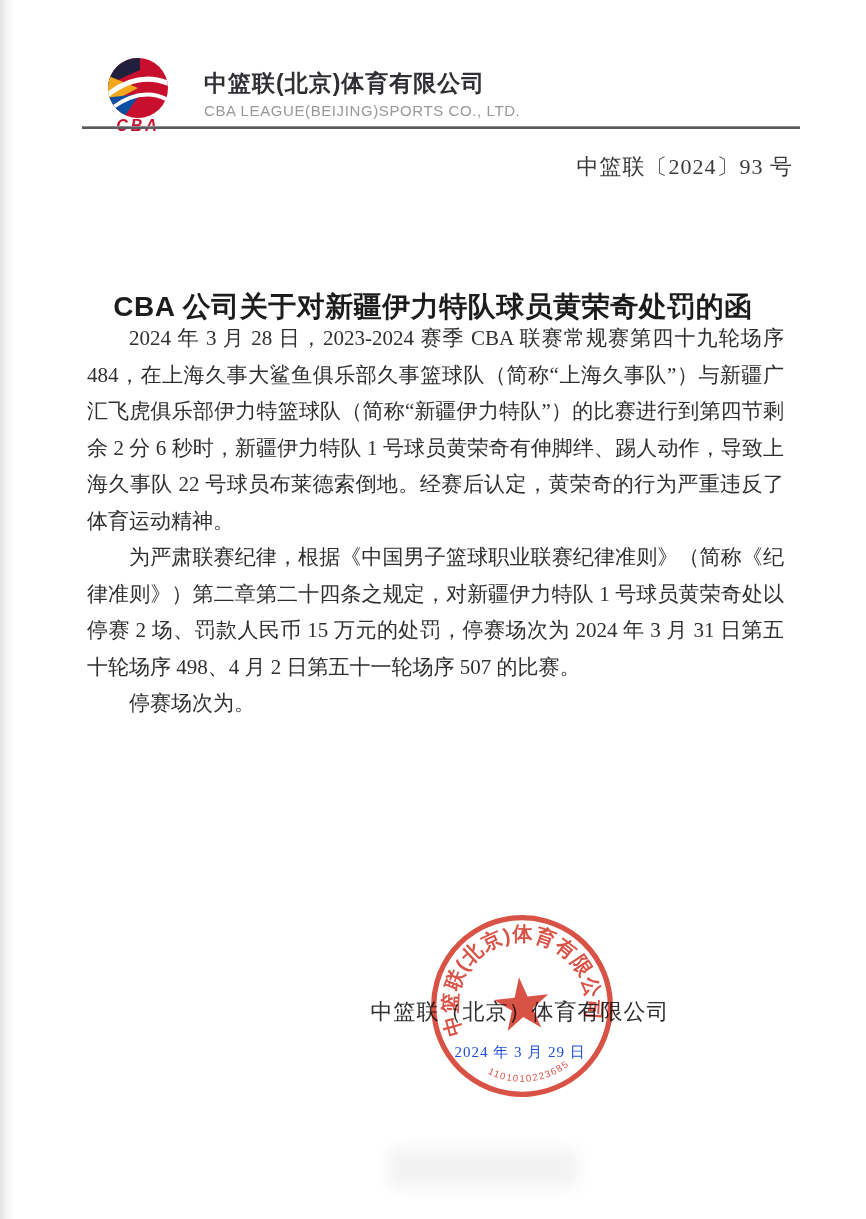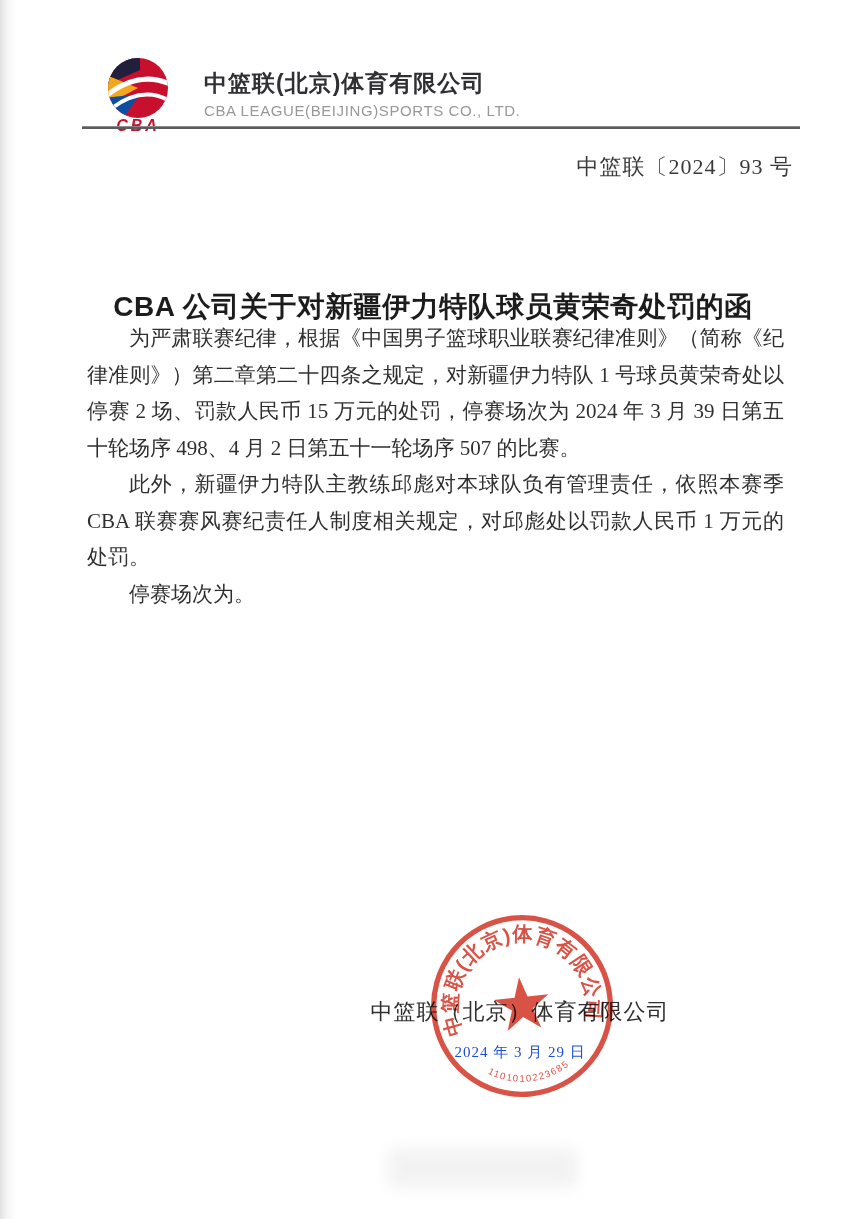--- a/index.html
+++ b/index.html
@@ -174,22 +174,22 @@
       <div class="company-en">CBA LEAGUE(BEIJING)SPORTS CO., LTD.</div>
     </div>
     <div class="header-rule"></div>
   </div>
 
   <div class="doc-number">中篮联〔2024〕93 号</div>
 
   <div class="doc-title">CBA 公司关于对新疆伊力特队球员黄荣奇处罚的函</div>
 
   <div class="body-text">
-    <p class="para">为严肃联赛纪律，根据《中国男子篮球职业联赛纪律准则》（简称《纪律准则》）第二章第二十四条之规定，对新疆伊力特队 1 号球员黄荣奇处以停赛 2 场、罚款人民币 15 万元的处罚，停赛场次为 2024 年 3 月 39 日第五十轮场序 498、4 月 2 日第五十一轮场序 507 的比赛。</p>
-    <p class="para">此外，新疆伊力特队主教练邱彪对本球队负有管理责任，依照本赛季 CBA 联赛赛风赛纪责任人制度相关规定，对邱彪处以罚款人民币 1 万元的处罚。</p>
+    <p class="para">2024 年 3 月 28 日，2023-2024 赛季 CBA 联赛常规赛第四十九轮场序 484，在上海久事大鲨鱼俱乐部久事篮球队（简称“上海久事队”）与新疆广汇飞虎俱乐部伊力特篮球队（简称“新疆伊力特队”）的比赛进行到第四节剩余 2 分 6 秒时，新疆伊力特队 1 号球员黄荣奇有伸脚绊、踢人动作，导致上海久事队 22 号球员布莱德索倒地。经赛后认定，黄荣奇的行为严重违反了体育运动精神。</p>
+    <p class="para">为严肃联赛纪律，根据《中国男子篮球职业联赛纪律准则》（简称《纪律准则》）第二章第二十四条之规定，对新疆伊力特队 1 号球员黄荣奇处以停赛 2 场、罚款人民币 15 万元的处罚，停赛场次为 2024 年 3 月 31 日第五十轮场序 498、4 月 2 日第五十一轮场序 507 的比赛。</p>
     <p class="para">停赛场次为。</p>
   </div>
 
   <div class="signature">中篮联（北京）体育有限公司</div>
   <div class="sig-date">2024 年 3 月 29 日</div>
 
   <svg class="seal" viewBox="0 0 200 200">
     <defs>
       <path id="sealArcTop" d="M 44.3,139 A 68,68 0 1 1 155.7,139" fill="none"></path>
       <path id="sealArcBottom" d="M 54.7,164.7 A 79,79 0 0 0 145.3,164.7" fill="none"></path>

